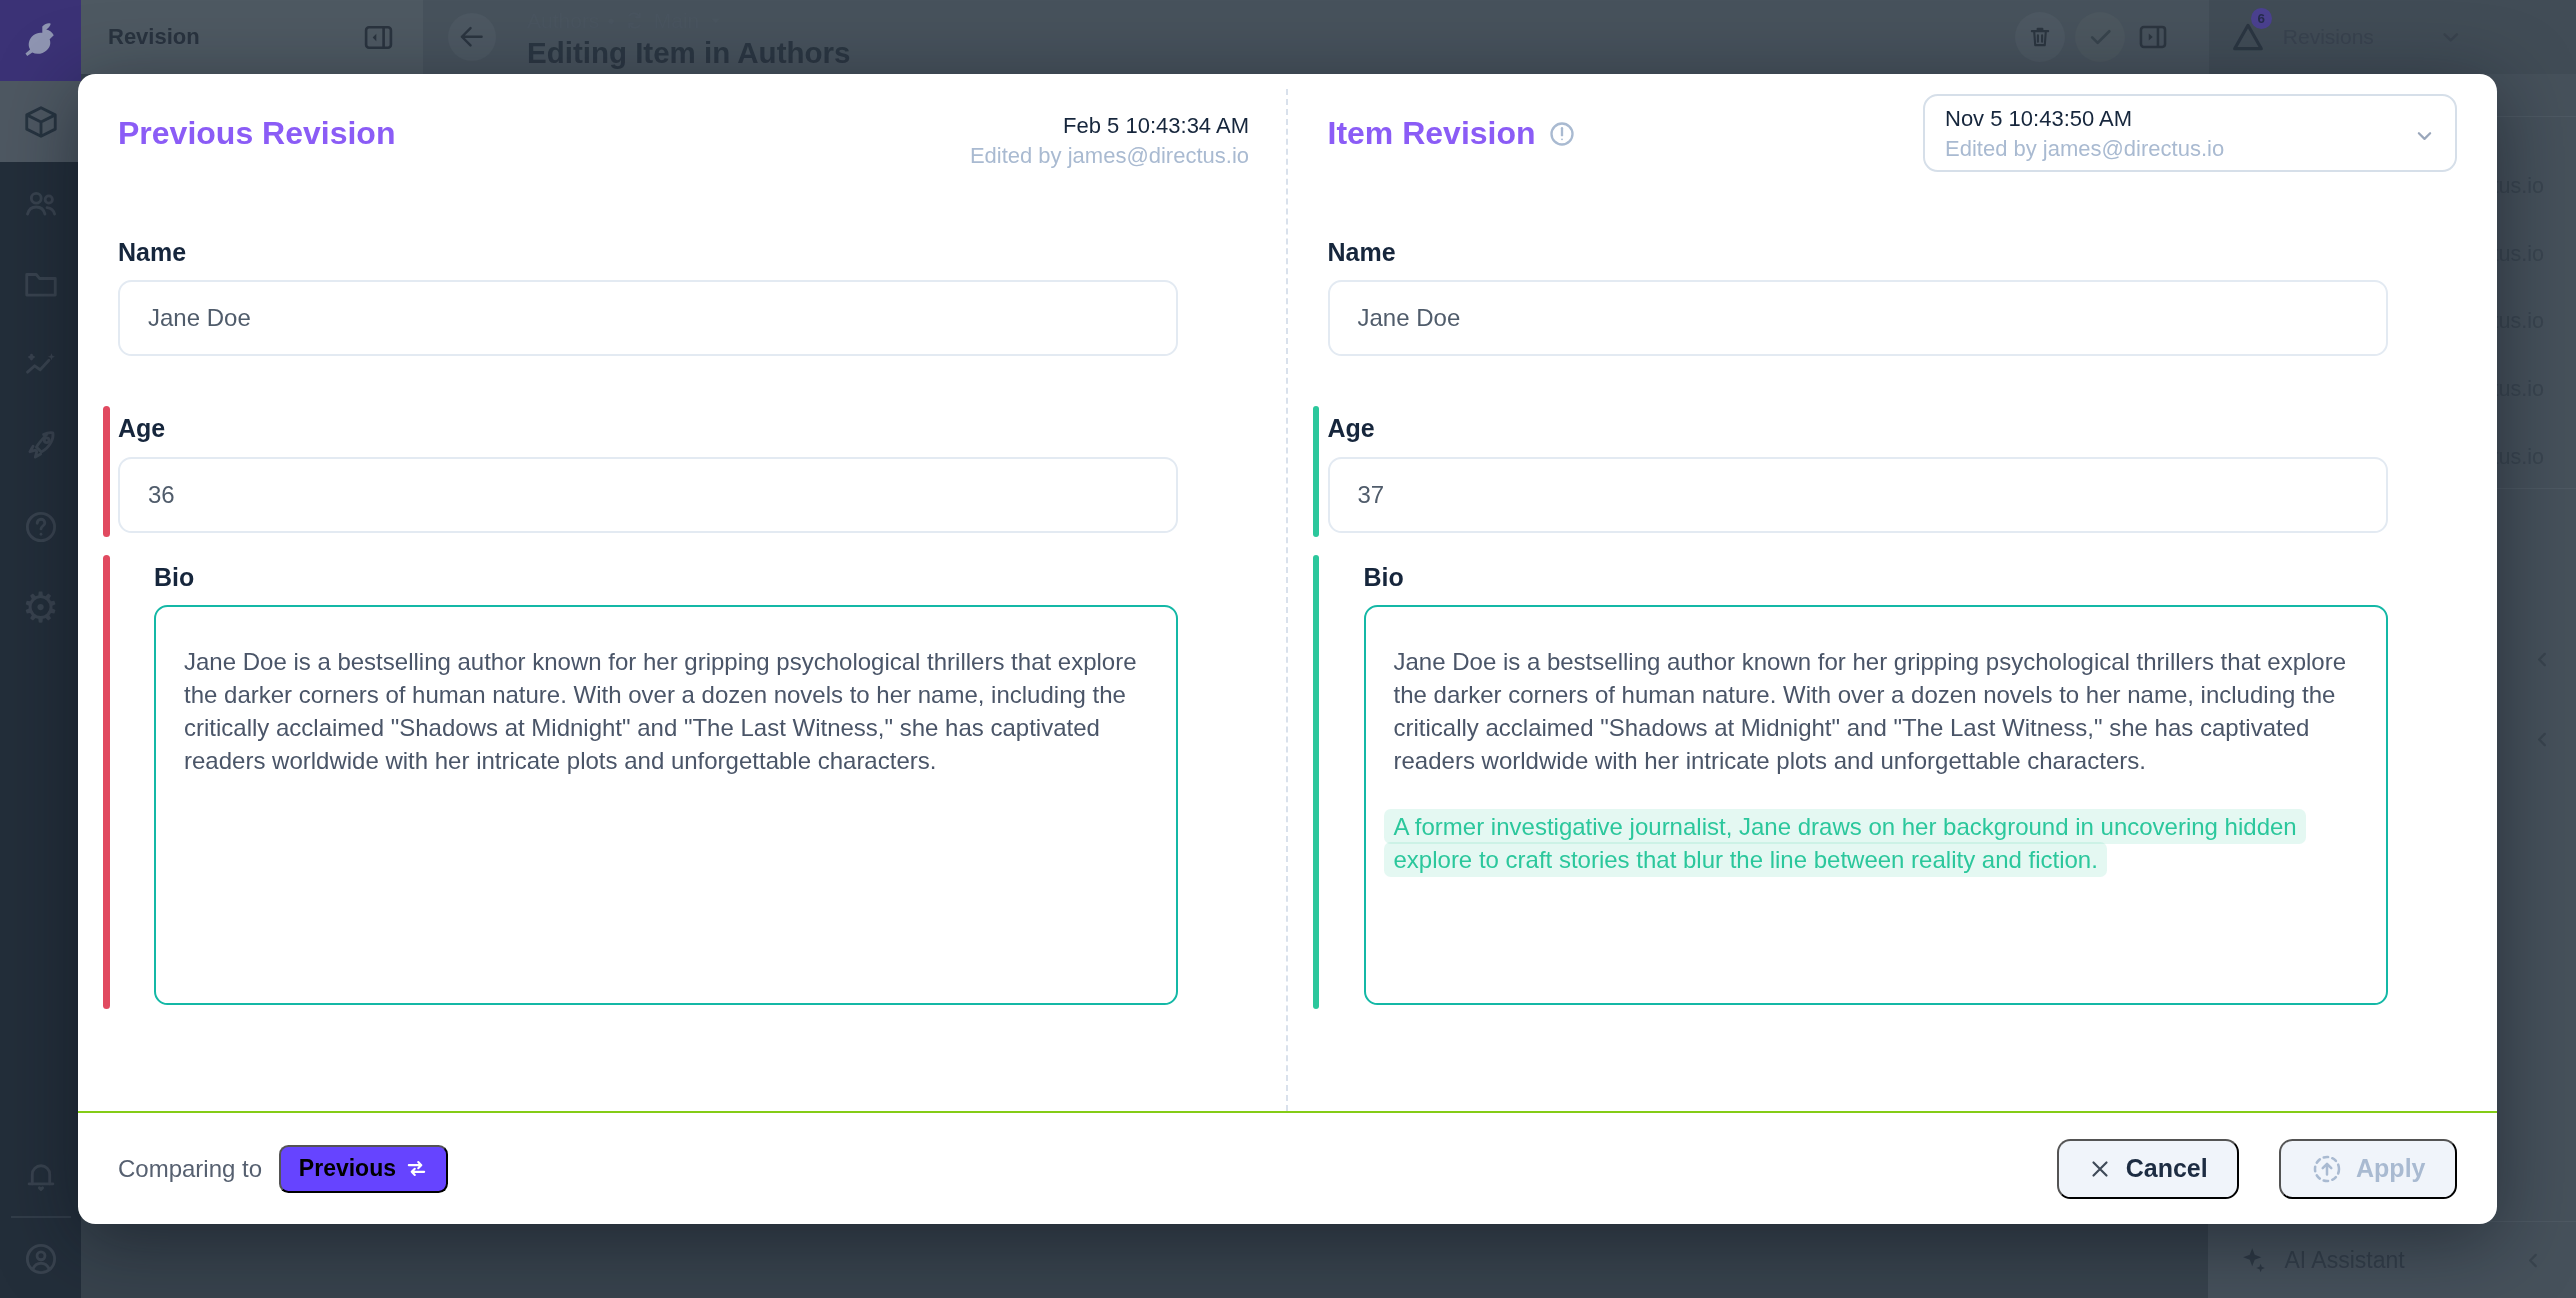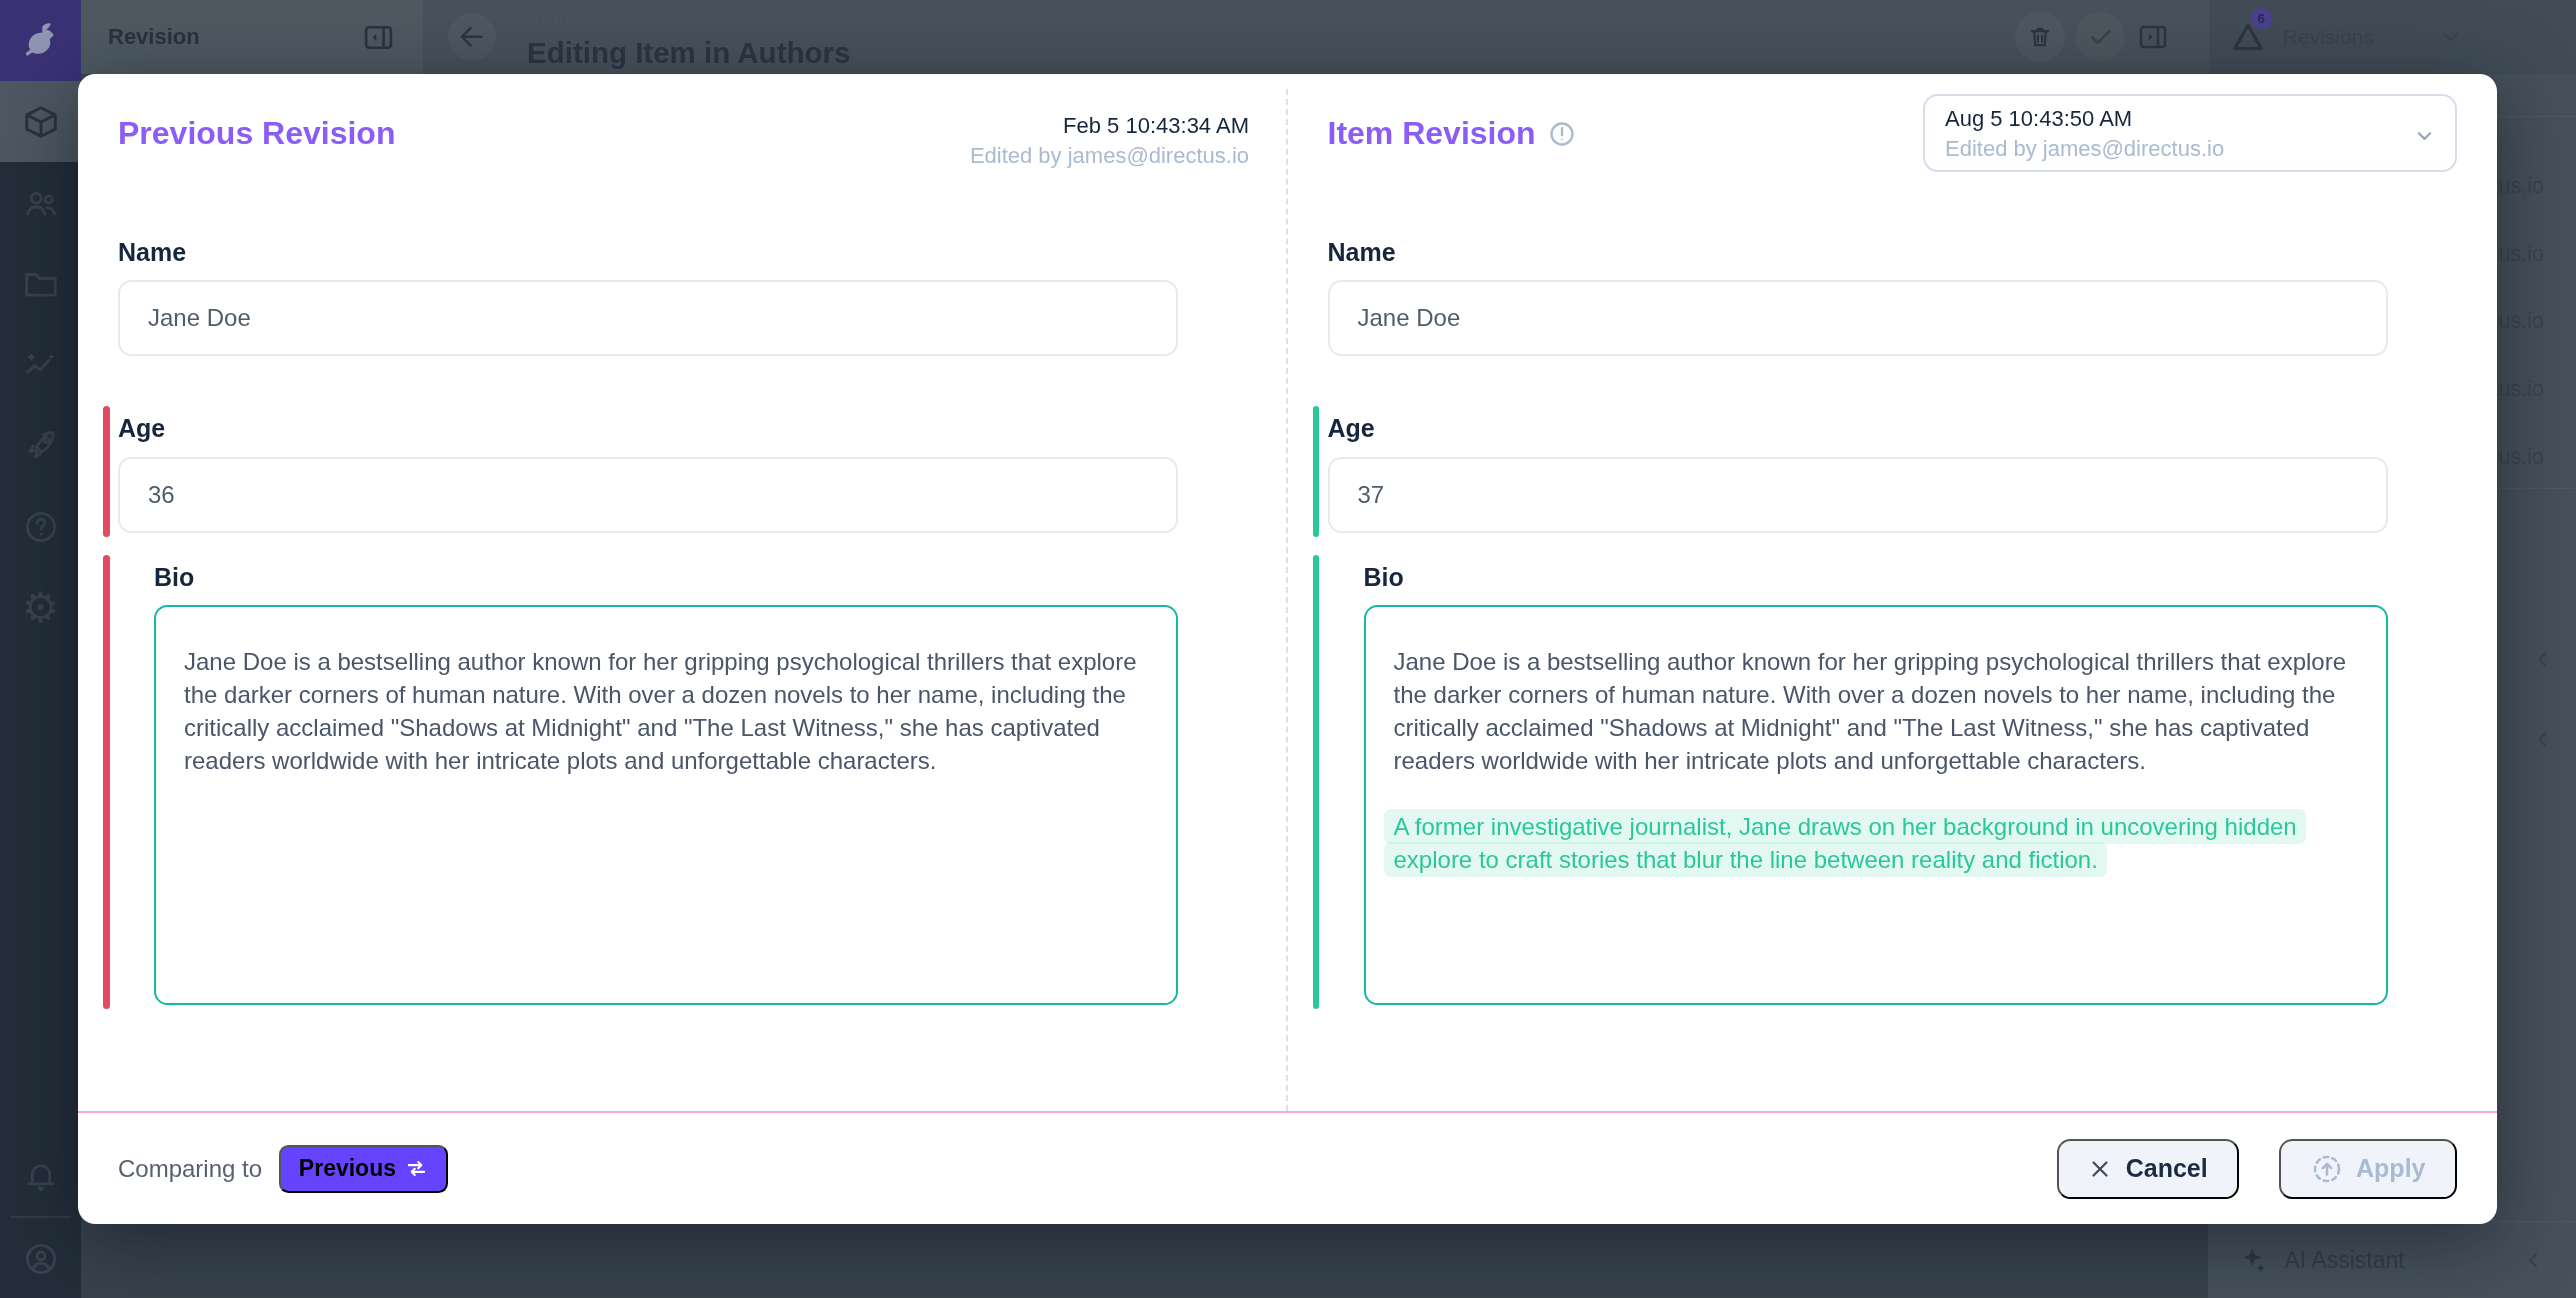--- a/index.html
+++ b/index.html
@@ -84,21 +84,21 @@
   .ta { width:100%; height:400px; border:2px solid #14b8a6; border-radius:13.4px; background:#fff;
         font-size:24px; line-height:33px; color:#4a5568; padding:38px 28px; overflow:hidden; }
   .ta p + p { margin-top:33px; }
   .field.chg-del::before, .field.chg-add::before { content:""; position:absolute; left:-14.8px; top:-8px;
         bottom:-4px; width:6.7px; border-radius:4px; }
   .field.chg-del::before { background:#e14a60; }
   .field.chg-add::before { background:#2bc79c; }
   .added { color:#2bc79c; background:rgba(43,199,156,.13); padding:4px 9.4px; margin-left:-9.4px;
            border-radius:6.7px; -webkit-box-decoration-break:clone; box-decoration-break:clone; }
 
-  .footer { height:113px; border-top:2px solid #f9a8d4; display:flex; align-items:center; padding:0 40px 0 40px; }
+  .footer { height:113px; border-top:2px solid #84cc16; display:flex; align-items:center; padding:0 40px 0 40px; }
   .cmp-label { font-size:24px; color:#566070; }
   .pill { margin-left:17.4px; height:48px; background:#6644ff; color:#000000; border-radius:9.4px;
           display:flex; align-items:center; gap:9.4px; padding:0 17.4px; font-size:23px; font-weight:700; }
   .btns { margin-left:auto; display:flex; gap:40px; }
   .btn { height:60px; border-radius:13.4px; background:#f0f4fa; display:flex; align-items:center;
          gap:13.4px; padding:0 29.5px; font-size:25px; font-weight:600; }
   .btn.cancel { color:#1d2c42; }
   .btn.cancel .x-ic { color:#3f4a58; }
   .btn.apply { color:#a9bad1; }
 </style>
@@ -304,21 +304,21 @@
           <div class="panel-title-row">
             <span class="panel-title">Item Revision</span>
             <svg class="info-ic" width="28" height="28" viewBox="0 0 24 24" fill="none" stroke="currentColor" stroke-width="2" stroke-linecap="round">
               <circle cx="12" cy="12" r="9"></circle>
                 <path d="M12 7v6"></path>
                 <circle cx="12" cy="16.6" r=".8" fill="currentColor" stroke="none"></circle>
             </svg>
           </div>
         </div>
         <div class="rev-select">
-          <div class="ts">Aug 5 10:43:50 AM</div>
+          <div class="ts">Nov 5 10:43:50 AM</div>
           <div class="by">Edited by james@directus.io</div>
           <svg class="chev" width="27" height="27" viewBox="0 0 24 24" fill="none" stroke="currentColor" stroke-width="2" stroke-linecap="round" stroke-linejoin="round">
               <path d="M7 10l5 5 5-5"></path>
             </svg>
         </div>
 
         <div class="field f-name">
           <label>Name</label>
           <input class="tb" readonly="" value="Jane Doe" style="">
         </div>

